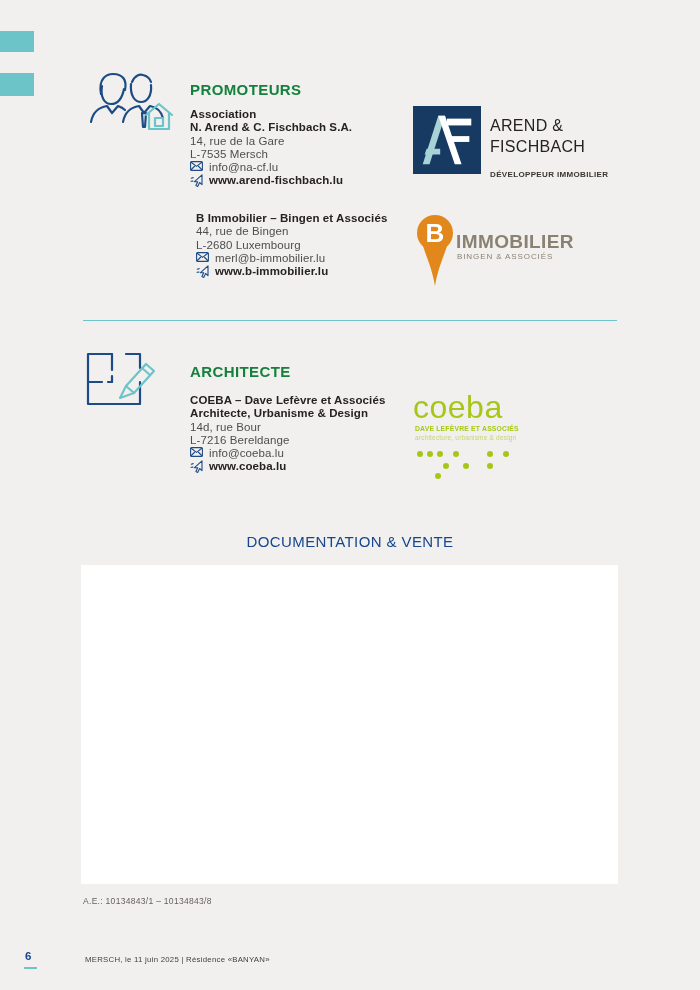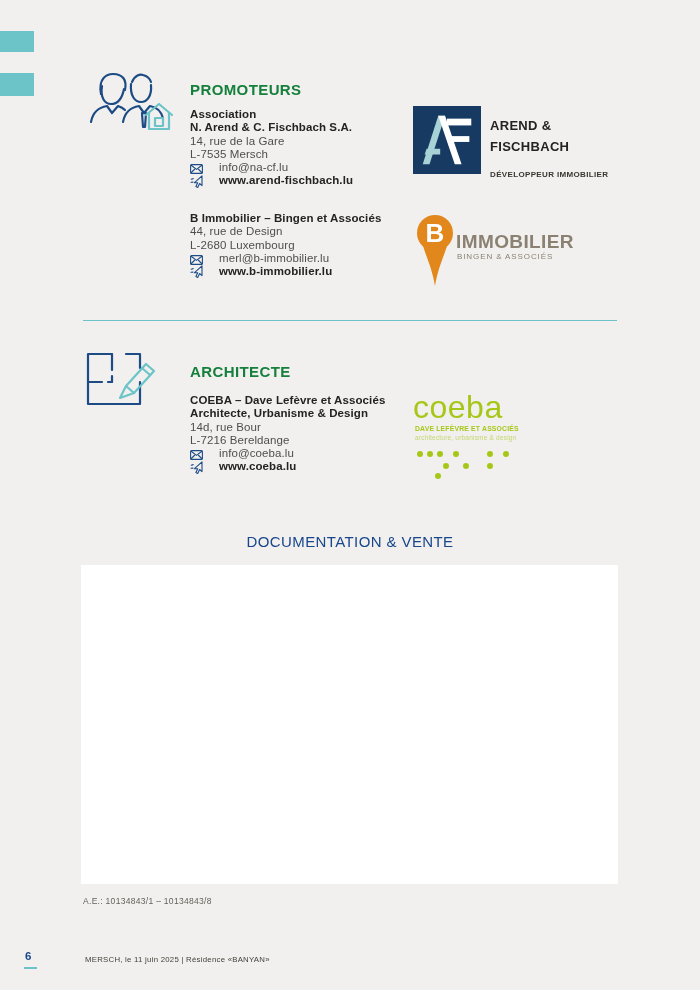--- a/index.html
+++ b/index.html
@@ -10,31 +10,31 @@
   .corner-block { position:absolute; left:0; width:34px; background:#6cc4c8; }
   .cb1 { top:31px; height:21px; }
   .cb2 { top:73px; height:23px; }
 
   .abs { position:absolute; }
 
   .section-heading { position:absolute; font-size:15px; font-weight:bold; color:#15803d; letter-spacing:0.4px; }
 
   .contact { position:absolute; font-size:11.5px; line-height:13.3px; color:#4e4e4e; letter-spacing:0.1px; }
   .c-name { font-weight:bold; color:#262221; }
-  .c-row { display:flex; align-items:flex-end; gap:16px; height:13.3px; }
+  .c-row { display:flex; align-items:flex-start; gap:6px; height:13.3px; }
   .c-row svg { flex:none; display:block; }
   .c-web { font-weight:bold; color:#262221; }
 
   .divider { position:absolute; left:83px; top:320px; width:534px; height:1px; background:#6cc4c8; }
 
   
   .af-logo { position:absolute; left:413px; top:106px; display:flex; }
   .af-square { width:68px; height:68px; display:block; }
   .af-text { margin-left:9px; padding-top:9px; }
-  .af-name { font-size:13px; font-weight:bold; color:#262220; line-height:21px; letter-spacing:0.3px; }
+  .af-name { font-size:16px; font-weight:normal; color:#262220; line-height:21px; letter-spacing:0.3px; }
   .af-tagline { font-size:8px; color:#3a3630; letter-spacing:0.35px; margin-top:13px;font-weight:bold; }
 
   
   .b-logo { position:absolute; left:414px; top:210px; width:190px; height:78px; }
   .b-pin { position:absolute; left:0; top:2px; }
   .b-name { position:absolute; left:42px; top:21px; font-size:19px; font-weight:bold; color:#8a8173; letter-spacing:0.4px; }
   .b-tagline { position:absolute; left:43px; top:42px; font-size:8px; color:#8a8173; letter-spacing:0.9px; }
 
   
   .coeba-logo { position:absolute; left:413px; top:385px; width:130px; height:100px; }
@@ -113,23 +113,23 @@
       <rect x="35" y="13" width="25" height="7" fill="#ffffff"></rect>
       <rect x="40" y="31" width="18" height="6" fill="#ffffff"></rect>
     </svg>
     <div class="af-text">
       <div class="af-name">AREND &amp;</div>
       <div class="af-name">FISCHBACH</div>
       <div class="af-tagline">DÉVELOPPEUR IMMOBILIER</div>
     </div>
   </div>
 
-  <div class="contact" style="left:190px; top:212px;">
+  <div class="contact" style="left:196px; top:212px;">
     <div class="c-name">B Immobilier – Bingen et Associés</div>
-    <div>44, rue de Design</div>
+    <div>44, rue de Bingen</div>
     <div>L-2680 Luxembourg</div>
     <div class="c-row">
       <svg width="13" height="10" viewBox="0 0 13 10">
         <g fill="none" stroke="#1d4b85" stroke-width="1.1" stroke-linejoin="round">
           <rect x="0.6" y="0.6" width="11.8" height="8.8" rx="1"></rect>
           <path d="M0.8,1 L6.5,5.4 L12.2,1"></path>
           <path d="M0.8,9 L4.8,5"></path>
             <path d="M12.2,9 L8.2,5"></path>
         </g>
       </svg>

